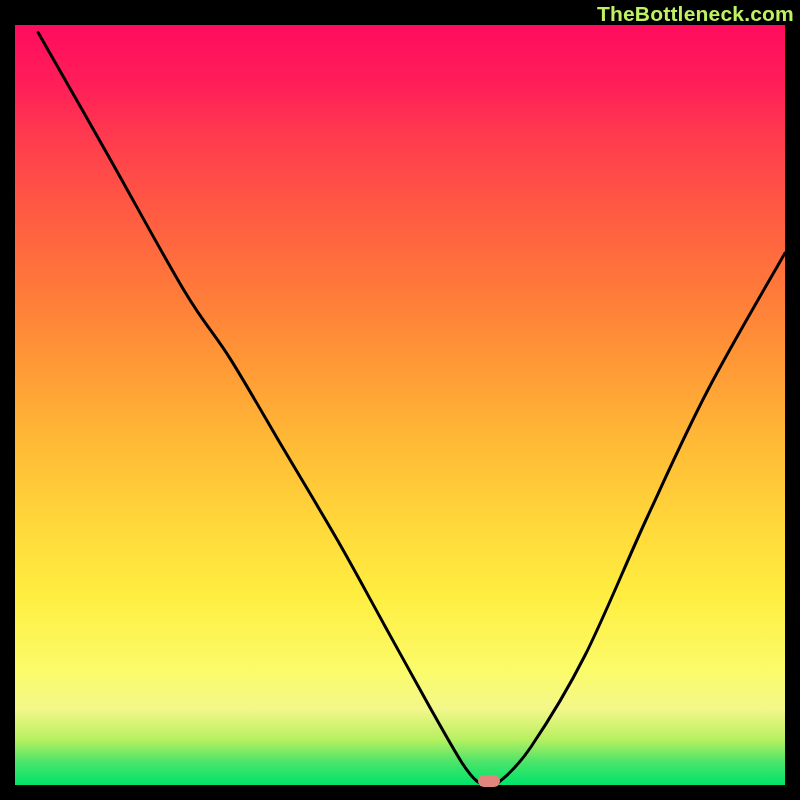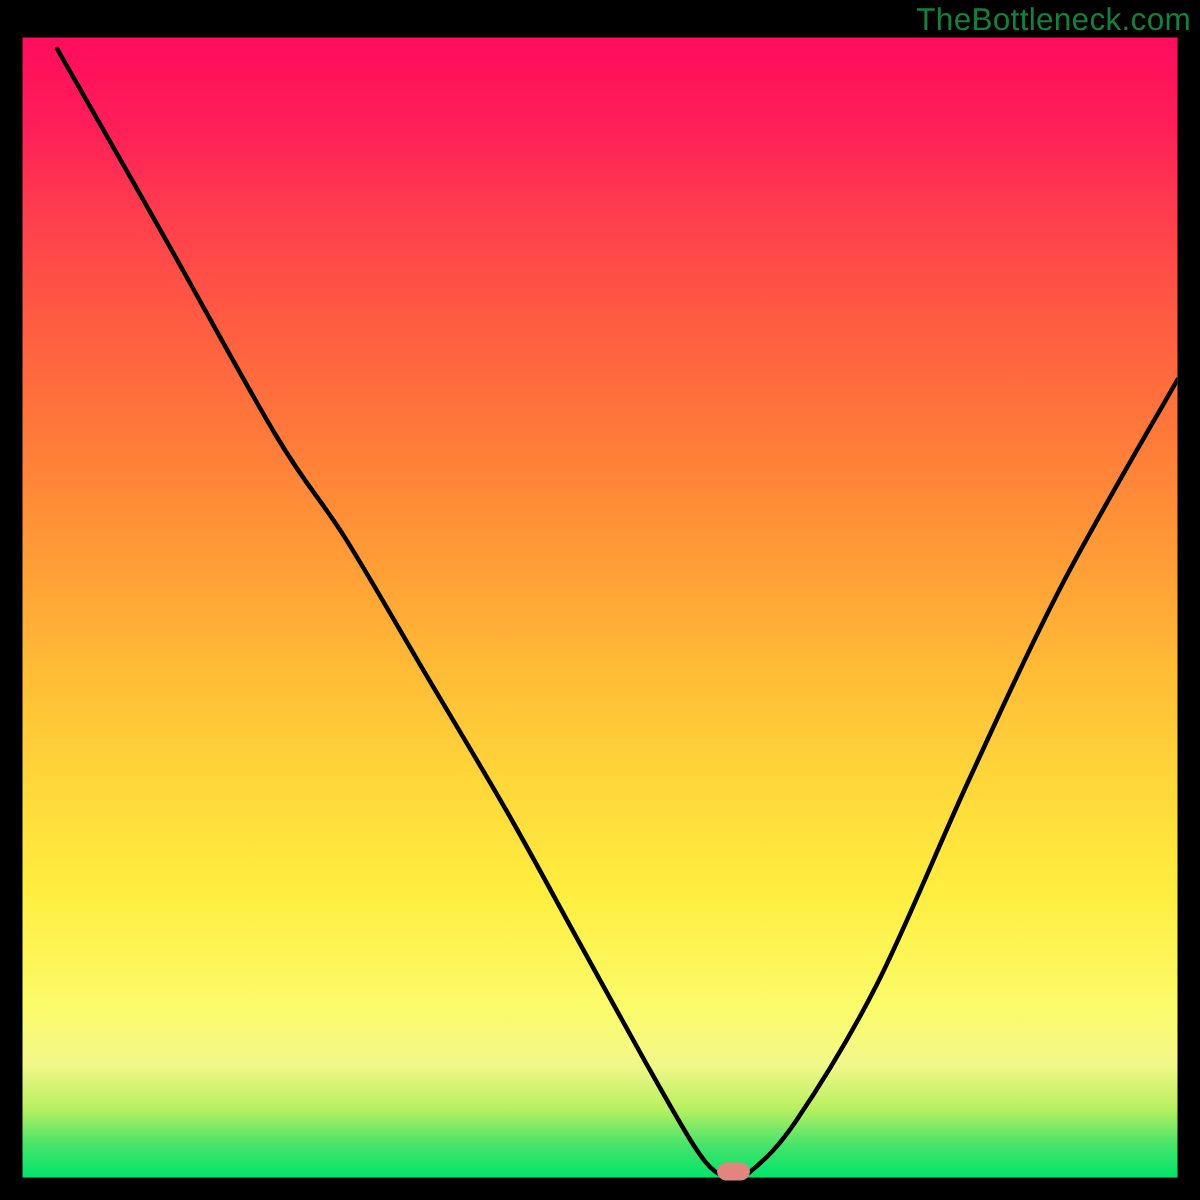--- a/index.html
+++ b/index.html
@@ -2,24 +2,24 @@
 <html><head>
 <meta charset="utf-8">
 <style>
   * { margin: 0; padding: 0; box-sizing: border-box; }
   html, body { width: 800px; height: 800px; overflow: hidden; background: #000; font-family: Arial, Helvetica, sans-serif; }
   .stage { position: relative; width: 800px; height: 800px; background: #000; }
   .watermark {
     position: absolute;
     top: 2px;
     right: 6px;
-    color: #15803d;
+    color: #bef264;
     font-size: 21px;
     letter-spacing: 0.2px;
-    font-weight: 400;
+    font-weight: 700;
     z-index: 5;
   }
   .plot {
     position: absolute;
     left: 15px;
     top: 25px;
     width: 770px;
     height: 760px;
     
     background: linear-gradient(

